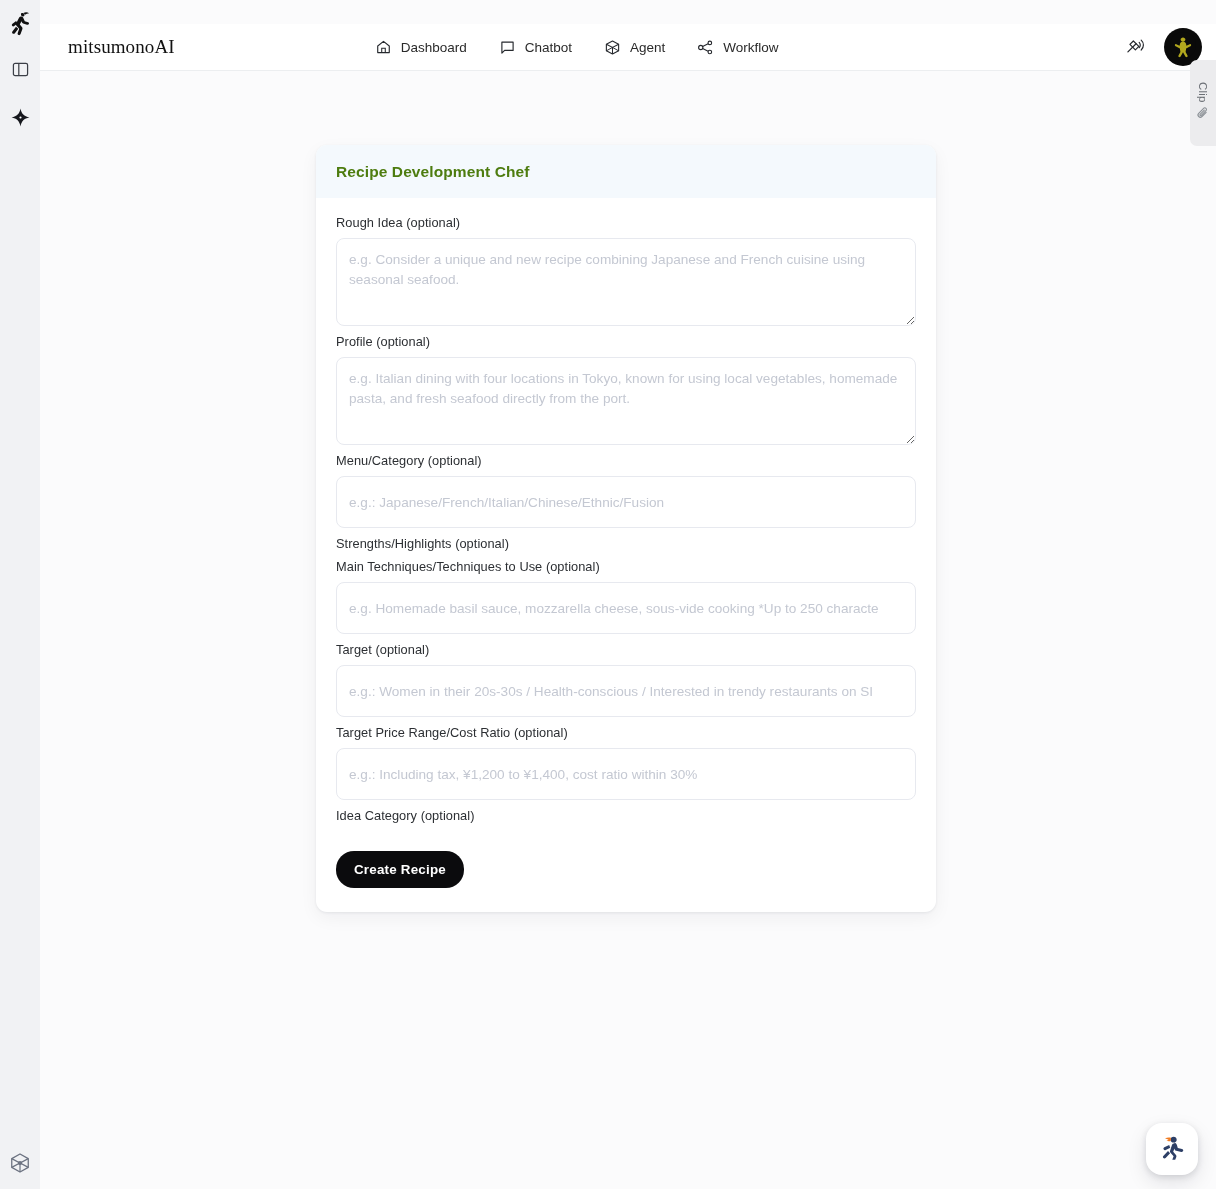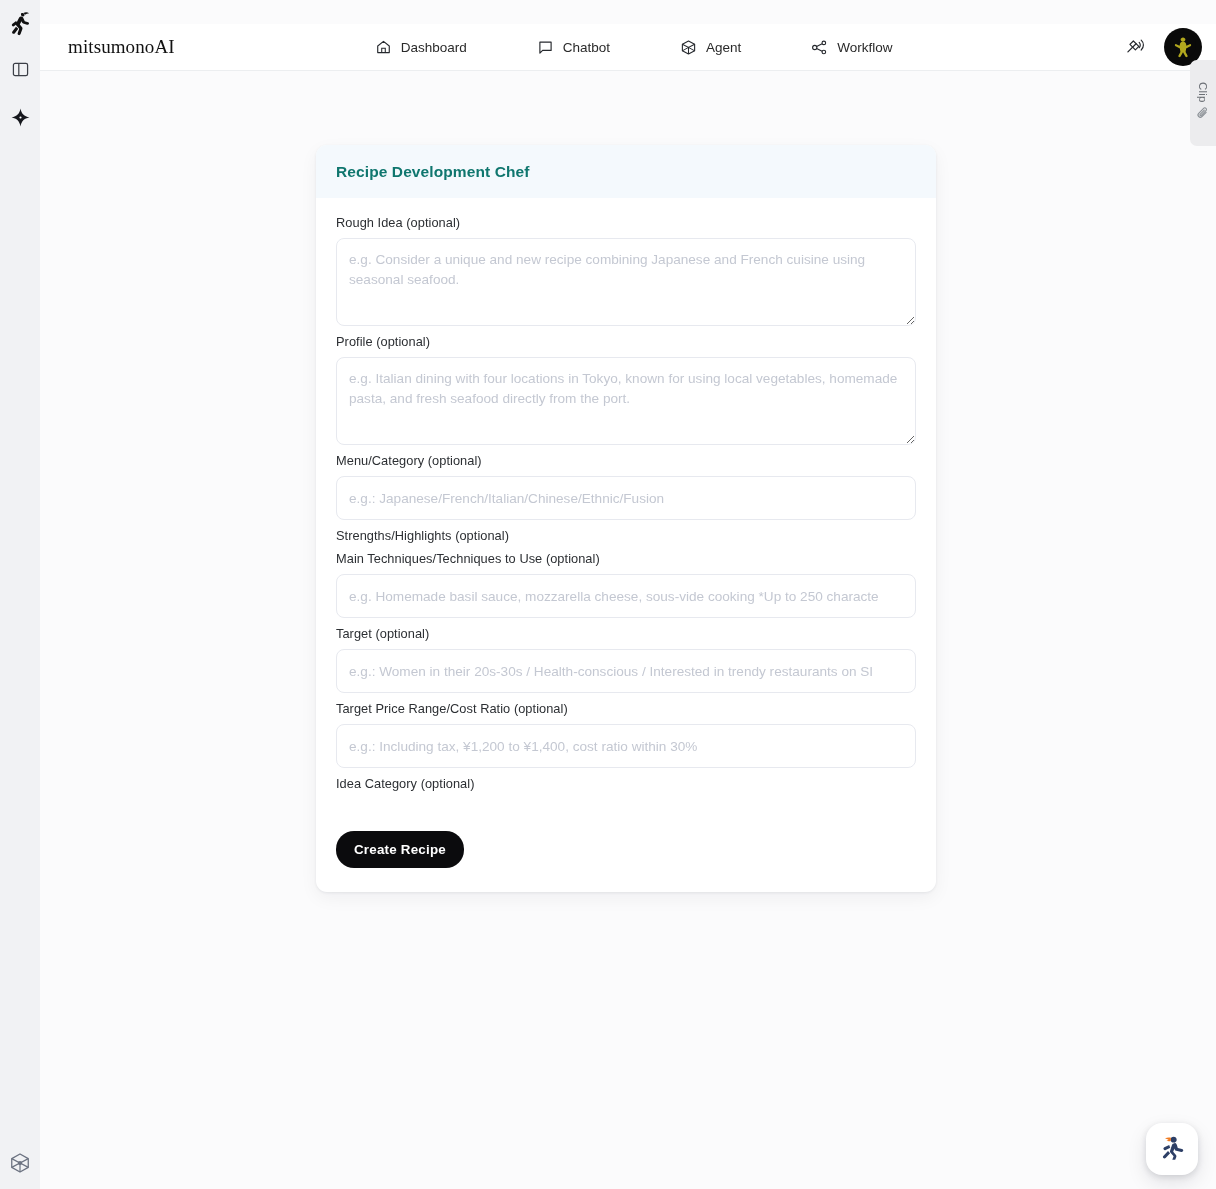--- a/index.html
+++ b/index.html
@@ -59,21 +59,21 @@
     font-size: 19px;
     font-weight: 400;
     color: #121212;
     letter-spacing: .1px;
     white-space: nowrap;
   }
   .nav {
     display: flex;
     align-items: flex-end;
     margin-left: 200px;
-    gap: 70px;
+    gap: 32px;
   }
   .nav-item {
     display: flex;
     align-items: center;
     gap: 9px;
     cursor: pointer;
     color: #2a2a2a;
     font-size: 13.5px;
     white-space: nowrap;
   }
@@ -138,21 +138,21 @@
     box-shadow: 0 1px 3px rgba(16,24,40,.07), 0 6px 18px rgba(16,24,40,.05);
     overflow: hidden;
   }
   .card-header {
     background: #f4f9fd;
     padding: 18px 20px 17px 20px;
   }
   .card-title {
     font-size: 15.5px;
     font-weight: bold;
-    color: #0f766e;
+    color: #4d7c0f;
     letter-spacing: .1px;
   }
   .card-body {
     padding: 17px 20px 24px 20px;
   }
 
   .field { margin-bottom: 8px; }
   .field-label {
     font-size: 12.8px;
     color: #2c2f33;
@@ -171,27 +171,27 @@
     outline: none;
   }
   .ctrl::placeholder { color: #c4c8d2; }
   textarea.ctrl {
     height: 88px;
     resize: vertical;
     line-height: 1.45;
     display: block;
   }
   input.ctrl {
-    height: 44px;
+    height: 52px;
     padding: 16px 12px;
     line-height: 40px;
   }
 
   .btn-primary {
-    margin-top: 32px;
+    margin-top: 20px;
     background: #0b0b0d;
     color: #ffffff;
     border: none;
     border-radius: 18px;
     padding: 0 18px;
     height: 37px;
     font-family: "Liberation Sans", sans-serif;
     font-size: 13.4px;
     font-weight: bold;
     letter-spacing: .2px;

